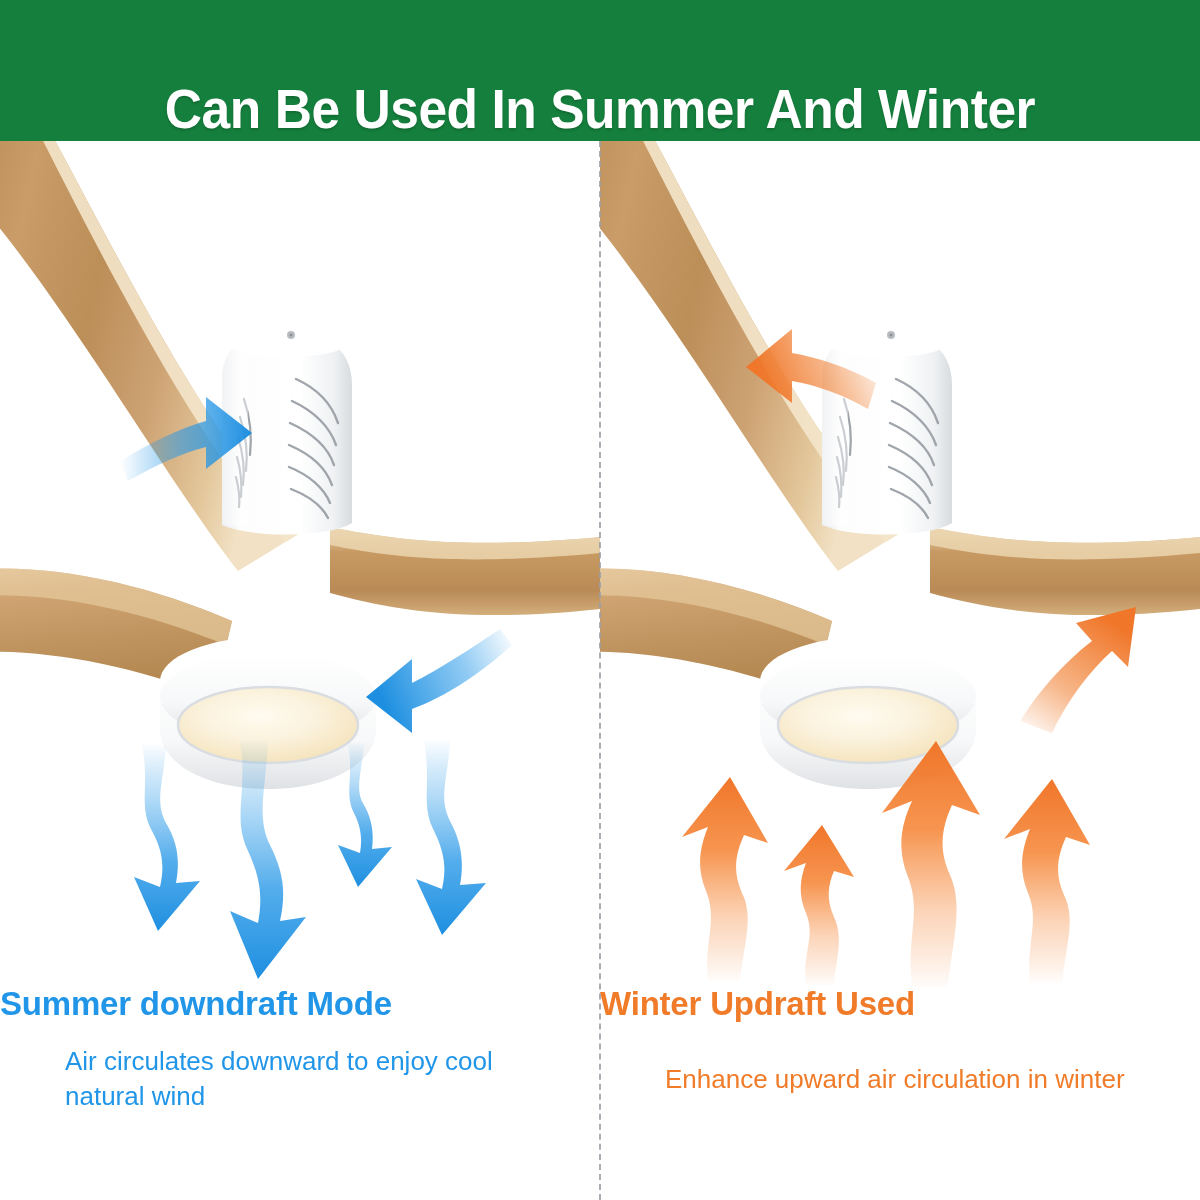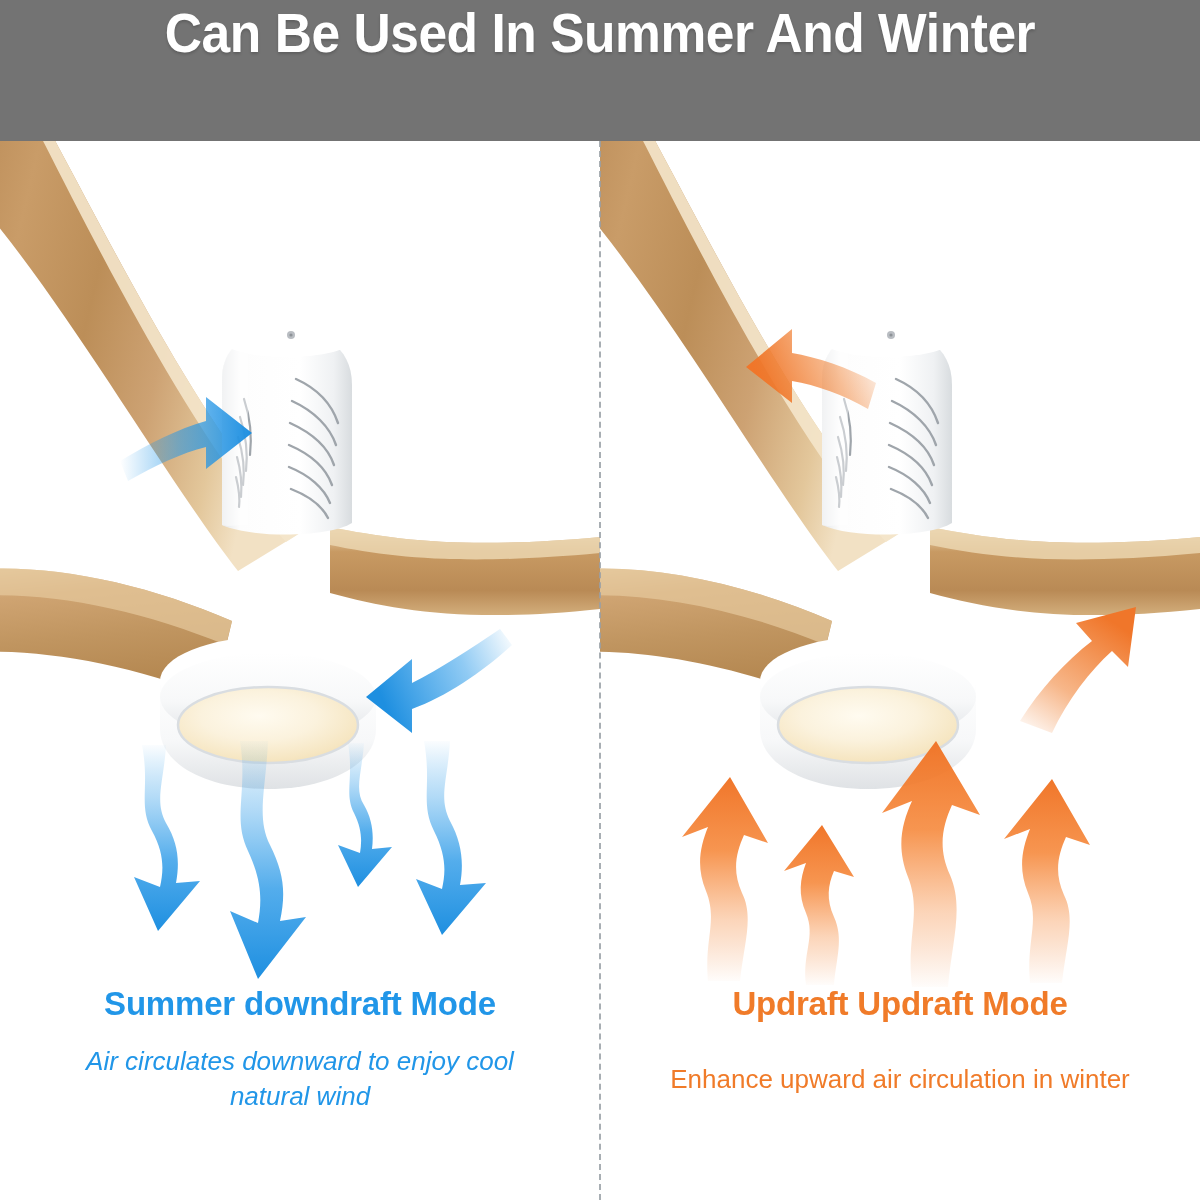--- a/index.html
+++ b/index.html
@@ -17,23 +17,23 @@
     overflow: hidden;
     background: #ffffff;
   }
 
   
   #header-banner {
     position: absolute;
     left: 0; top: 0;
     width: 1200px;
     height: 141px;
-    background: #737373;
+    background: #15803d;
     display: flex;
-    align-items: flex-start;
+    align-items: flex-end;
     justify-content: center;
   }
   #header-title {
     color: #ffffff;
     font-family: "Liberation Sans", sans-serif;
     font-weight: bold;
     font-size: 56px;
     letter-spacing: -0.5px;
     transform: scaleX(0.92);
     white-space: nowrap;
@@ -69,40 +69,40 @@
     height: 700px;
   }
   .fan-stage svg { display: block; }
 
   
   .caption {
     position: absolute;
     left: 0;
     top: 845px;
     width: 600px;
-    text-align: center;
+    text-align: left;
   }
   .caption-title {
     font-family: "Liberation Sans", sans-serif;
     font-weight: bold;
     font-size: 33px;
     letter-spacing: -0.2px;
     margin: 0 0 22px 0;
     line-height: 1.1;
   }
   .caption-body {
     font-family: "Liberation Sans", sans-serif;
     font-weight: normal;
     font-size: 26px;
     line-height: 1.35;
     margin: 0 auto;
     width: 470px;
   }
   .summer .caption-title { color: #2196E8; }
-  .summer .caption-body  { color: #2196E8; font-style: italic; }
+  .summer .caption-body  { color: #2196E8; }
   .winter .caption-title { color: #F07B29; }
   .winter .caption-body  { color: #F07B29; margin-top: 40px; }
 </style>
 </head>
 <body>
 
 <div id="page">
 
   <div id="header-banner">
     <div id="header-title">Can Be Used In Summer And Winter</div>
@@ -390,19 +390,19 @@
                  L 282 82 L 336 10 L 380 84 L 352 74
                  C 342 96 338 118 350 144 C 364 176 352 210 348 256 Z" fill="url(#flowUp)"></path>
 
         <path d="M 430 252 C 426 210 440 190 428 162 C 418 138 422 118 430 98
                  L 404 108 L 452 48 L 490 114 L 466 106
                  C 458 124 454 142 464 164 C 476 188 466 214 462 252 Z" fill="url(#flowUp)"></path>
       </svg>
     </div>
 
     <div class="caption">
-      <div class="caption-title">Updraft Updraft Mode</div>
+      <div class="caption-title">Winter Updraft Used</div>
       <div class="caption-body">Enhance upward air circulation in winter</div>
     </div>
   </div>
 
   <div id="center-divider"></div>
 </div>
 
 </body></html>

